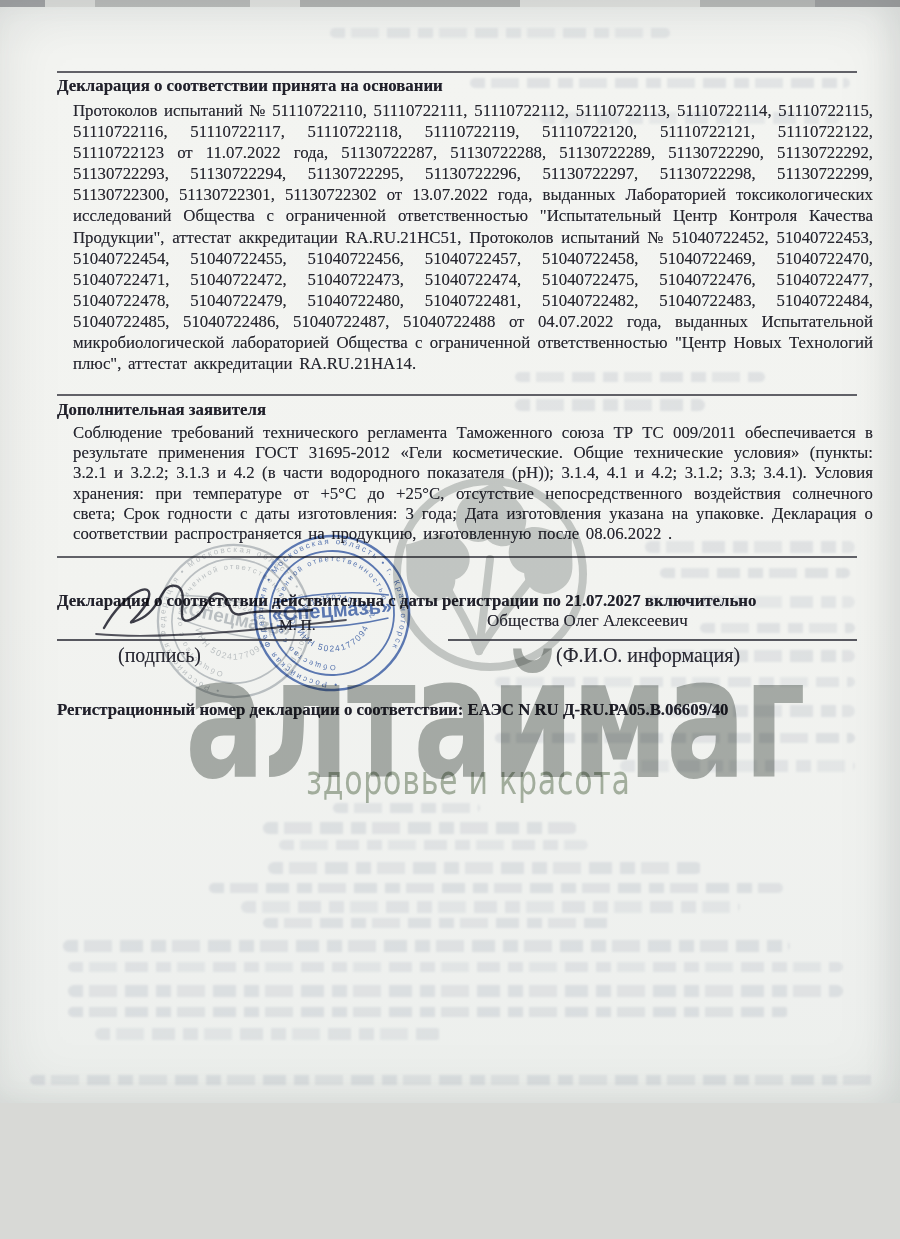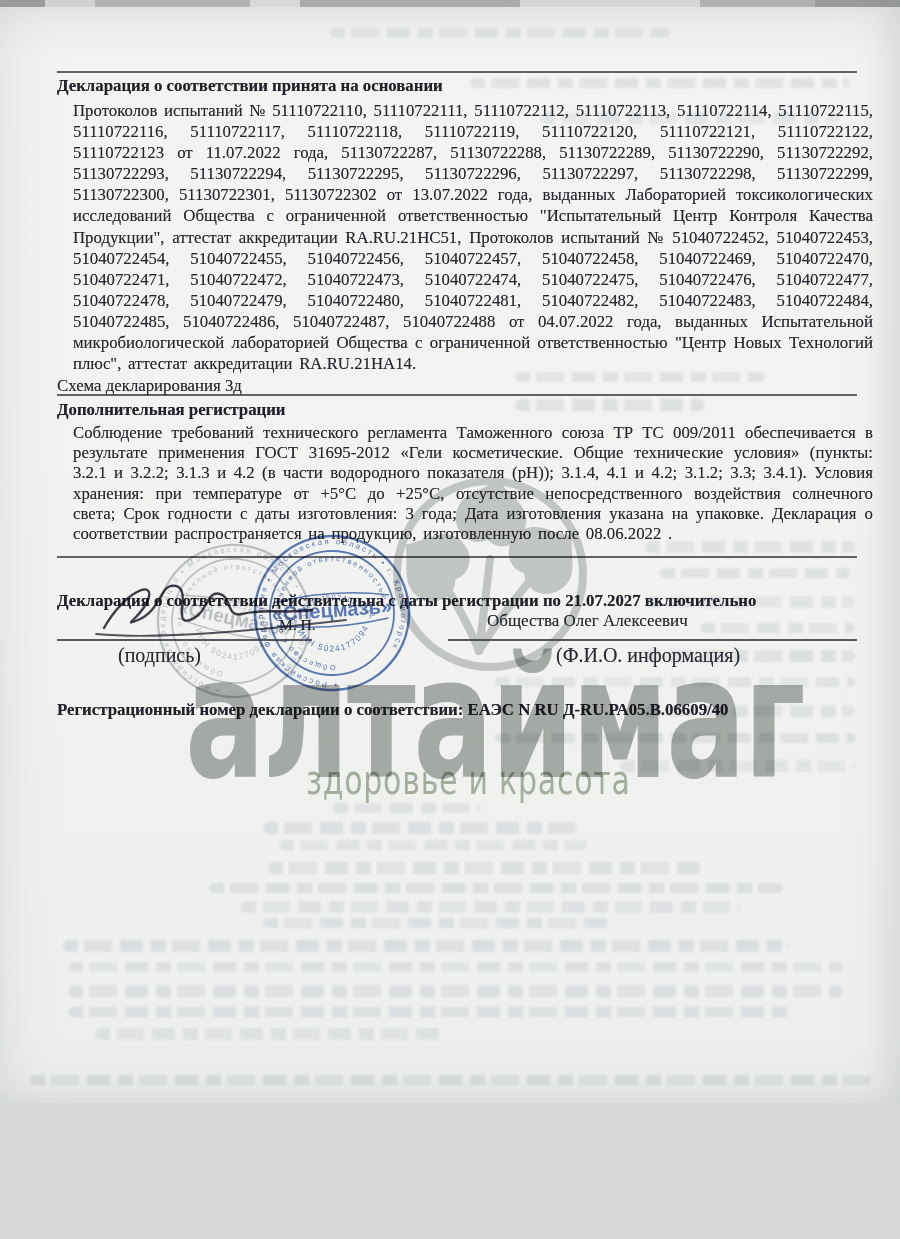--- a/index.html
+++ b/index.html
@@ -72,24 +72,23 @@
       <div class="ghost" style="left: 30px; top: 1075px; width: 845px; height: 10px; background: repeating-linear-gradient(90deg, rgba(95, 110, 145, 0.12) 0px, rgba(95, 110, 145, 0.12) 15px, transparent 15px, transparent 21px, rgba(95, 110, 145, 0.094) 21px, rgba(95, 110, 145, 0.094) 49px, transparent 49px, transparent 57px, rgba(95, 110, 145, 0.12) 57px, rgba(95, 110, 145, 0.12) 80px, transparent 80px, transparent 88px);"></div>
       <div class="ghost" style="left: 95px; top: 1105px; width: 314px; height: 12px; background: repeating-linear-gradient(90deg, rgba(95, 110, 145, 0.13) 0px, rgba(95, 110, 145, 0.13) 15px, transparent 15px, transparent 21px, rgba(95, 110, 145, 0.106) 21px, rgba(95, 110, 145, 0.106) 49px, transparent 49px, transparent 57px, rgba(95, 110, 145, 0.13) 57px, rgba(95, 110, 145, 0.13) 80px, transparent 80px, transparent 88px);"></div>
       <div class="ghost" style="left: 95px; top: 1130px; width: 217px; height: 10px; background: repeating-linear-gradient(90deg, rgba(95, 110, 145, 0.1) 0px, rgba(95, 110, 145, 0.1) 15px, transparent 15px, transparent 21px, rgba(95, 110, 145, 0.08) 21px, rgba(95, 110, 145, 0.08) 49px, transparent 49px, transparent 57px, rgba(95, 110, 145, 0.1) 57px, rgba(95, 110, 145, 0.1) 80px, transparent 80px, transparent 88px);"></div>
       <div class="ghost" style="left: 95px; top: 1155px; width: 368px; height: 12px; background: repeating-linear-gradient(90deg, rgba(95, 110, 145, 0.12) 0px, rgba(95, 110, 145, 0.12) 15px, transparent 15px, transparent 21px, rgba(95, 110, 145, 0.094) 21px, rgba(95, 110, 145, 0.094) 49px, transparent 49px, transparent 57px, rgba(95, 110, 145, 0.12) 57px, rgba(95, 110, 145, 0.12) 80px, transparent 80px, transparent 88px);"></div>
     </div>
 
   <div class="rule" style="top:71px"></div>
   <div class="h-bold" style="top:76px">Декларация о соответствии принята на основании</div>
   <div class="para" style="top:100px">Протоколов испытаний № 51110722110, 51110722111, 51110722112, 51110722113, 51110722114, 51110722115, 51110722116, 51110722117, 51110722118, 51110722119, 51110722120, 51110722121, 51110722122, 51110722123 от 11.07.2022 года, 51130722287, 51130722288, 51130722289, 51130722290, 51130722292, 51130722293, 51130722294, 51130722295, 51130722296, 51130722297, 51130722298, 51130722299, 51130722300, 51130722301, 51130722302 от 13.07.2022 года, выданных Лабораторией токсикологических исследований Общества с ограниченной ответственностью "Испытательный Центр Контроля Качества Продукции", аттестат аккредитации RA.RU.21HC51, Протоколов испытаний № 51040722452, 51040722453, 51040722454, 51040722455, 51040722456, 51040722457, 51040722458, 51040722469, 51040722470, 51040722471, 51040722472, 51040722473, 51040722474, 51040722475, 51040722476, 51040722477, 51040722478, 51040722479, 51040722480, 51040722481, 51040722482, 51040722483, 51040722484, 51040722485, 51040722486, 51040722487, 51040722488 от 04.07.2022 года, выданных Испытательной микробиологической лабораторией Общества с ограниченной ответственностью "Центр Новых Технологий плюс", аттестат аккредитации RA.RU.21HA14.</div>
 
-  <div class="plain" style="top:376px">Схема декларирования 3д</div>
   <div class="rule" style="top:394px;height:1.6px"></div>
 
-  <div class="h-bold" style="top:400px">Дополнительная регистрации</div>
+  <div class="h-bold" style="top:400px">Дополнительная заявителя</div>
   <div class="para" style="top:423px;line-height:20.2px">Соблюдение требований технического регламента Таможенного союза ТР ТС 009/2011 обеспечивается в результате применения ГОСТ 31695-2012 «Гели косметические. Общие технические условия» (пункты: 3.2.1 и 3.2.2; 3.1.3 и 4.2 (в части водородного показателя (pH)); 3.1.4, 4.1 и 4.2; 3.1.2; 3.3; 3.4.1). Условия хранения: при температуре от +5°С до +25°С, отсутствие непосредственного воздействия солнечного света; Срок годности с даты изготовления: 3 года; Дата изготовления указана на упаковке. Декларация о соответствии распространяется на продукцию, изготовленную после 08.06.2022 .</div>
 
   <div class="rule" style="top:556px;height:1.8px"></div>
   <div class="h-bold" style="top:591px">Декларация о соответствии действительна с даты регистрации по 21.07.2027 включительно</div>
 
   <svg class="emblem" width="215" height="215" viewBox="0 0 215 215">
     <g opacity=".42" stroke="#868c8a" fill="#868c8a">
       <circle cx="107" cy="107" r="93" fill="none" stroke-width="8"></circle>
       <path d="M96,184 C100,150 103,128 107,92" fill="none" stroke-width="8" stroke-linecap="round"></path>
       <path d="M96,184 C84,152 70,134 64,120" fill="none" stroke-width="8" stroke-linecap="round"></path>

